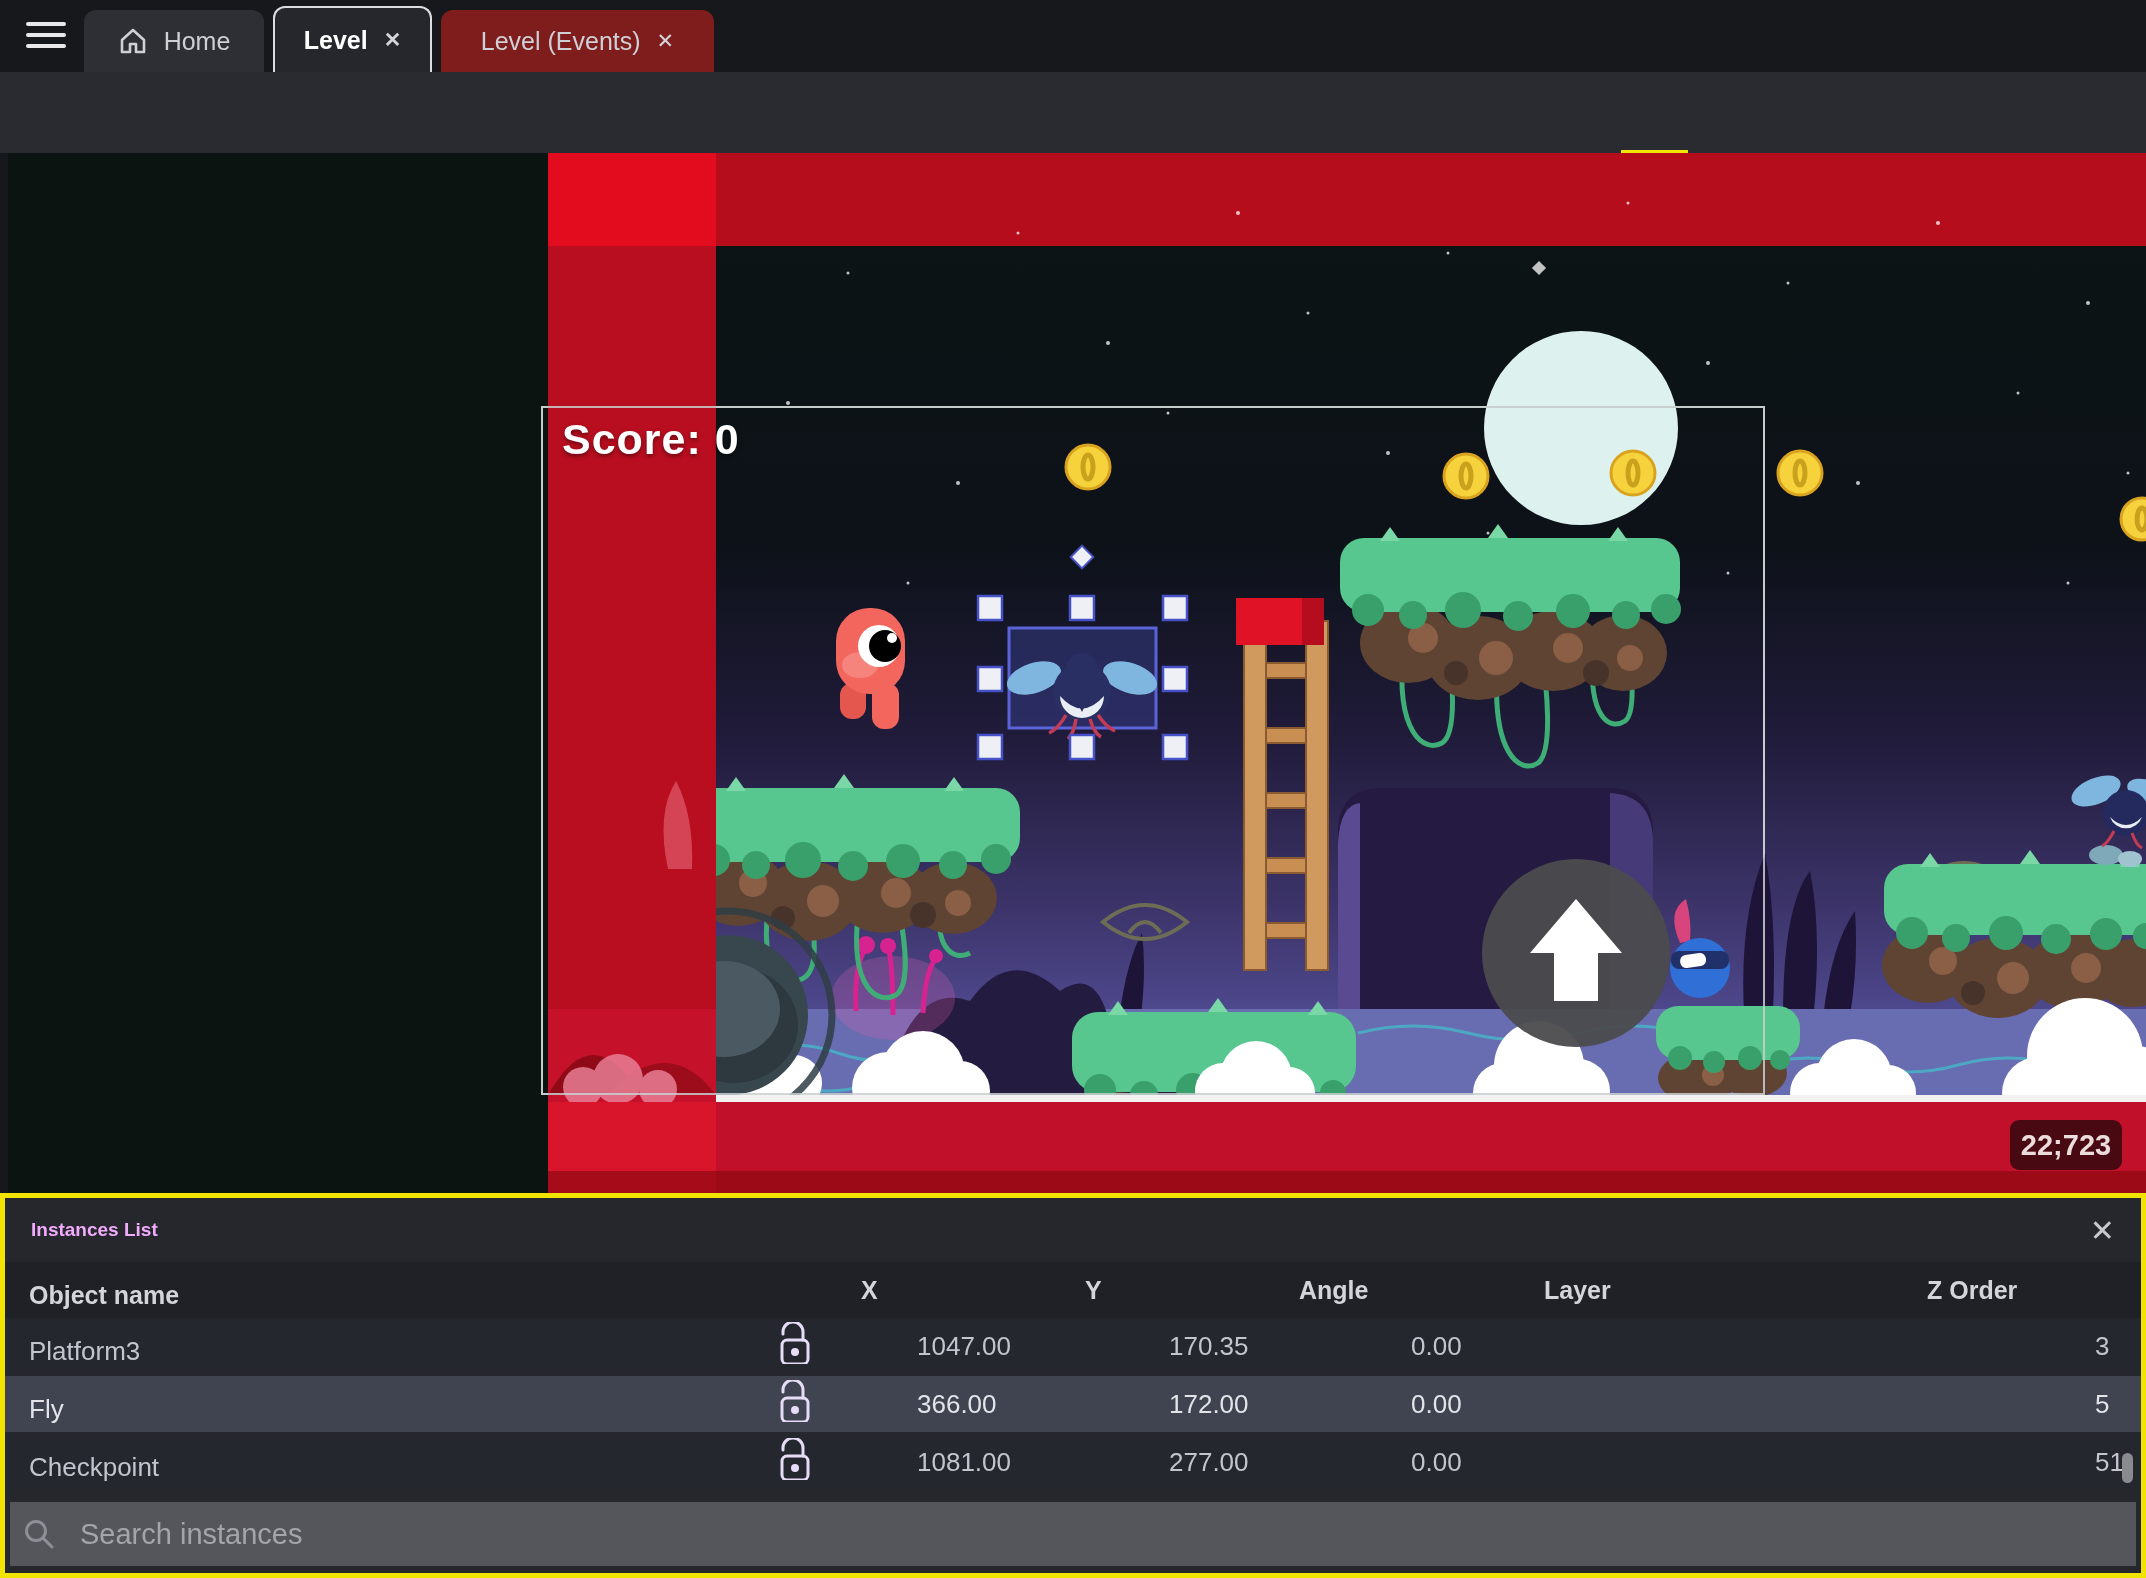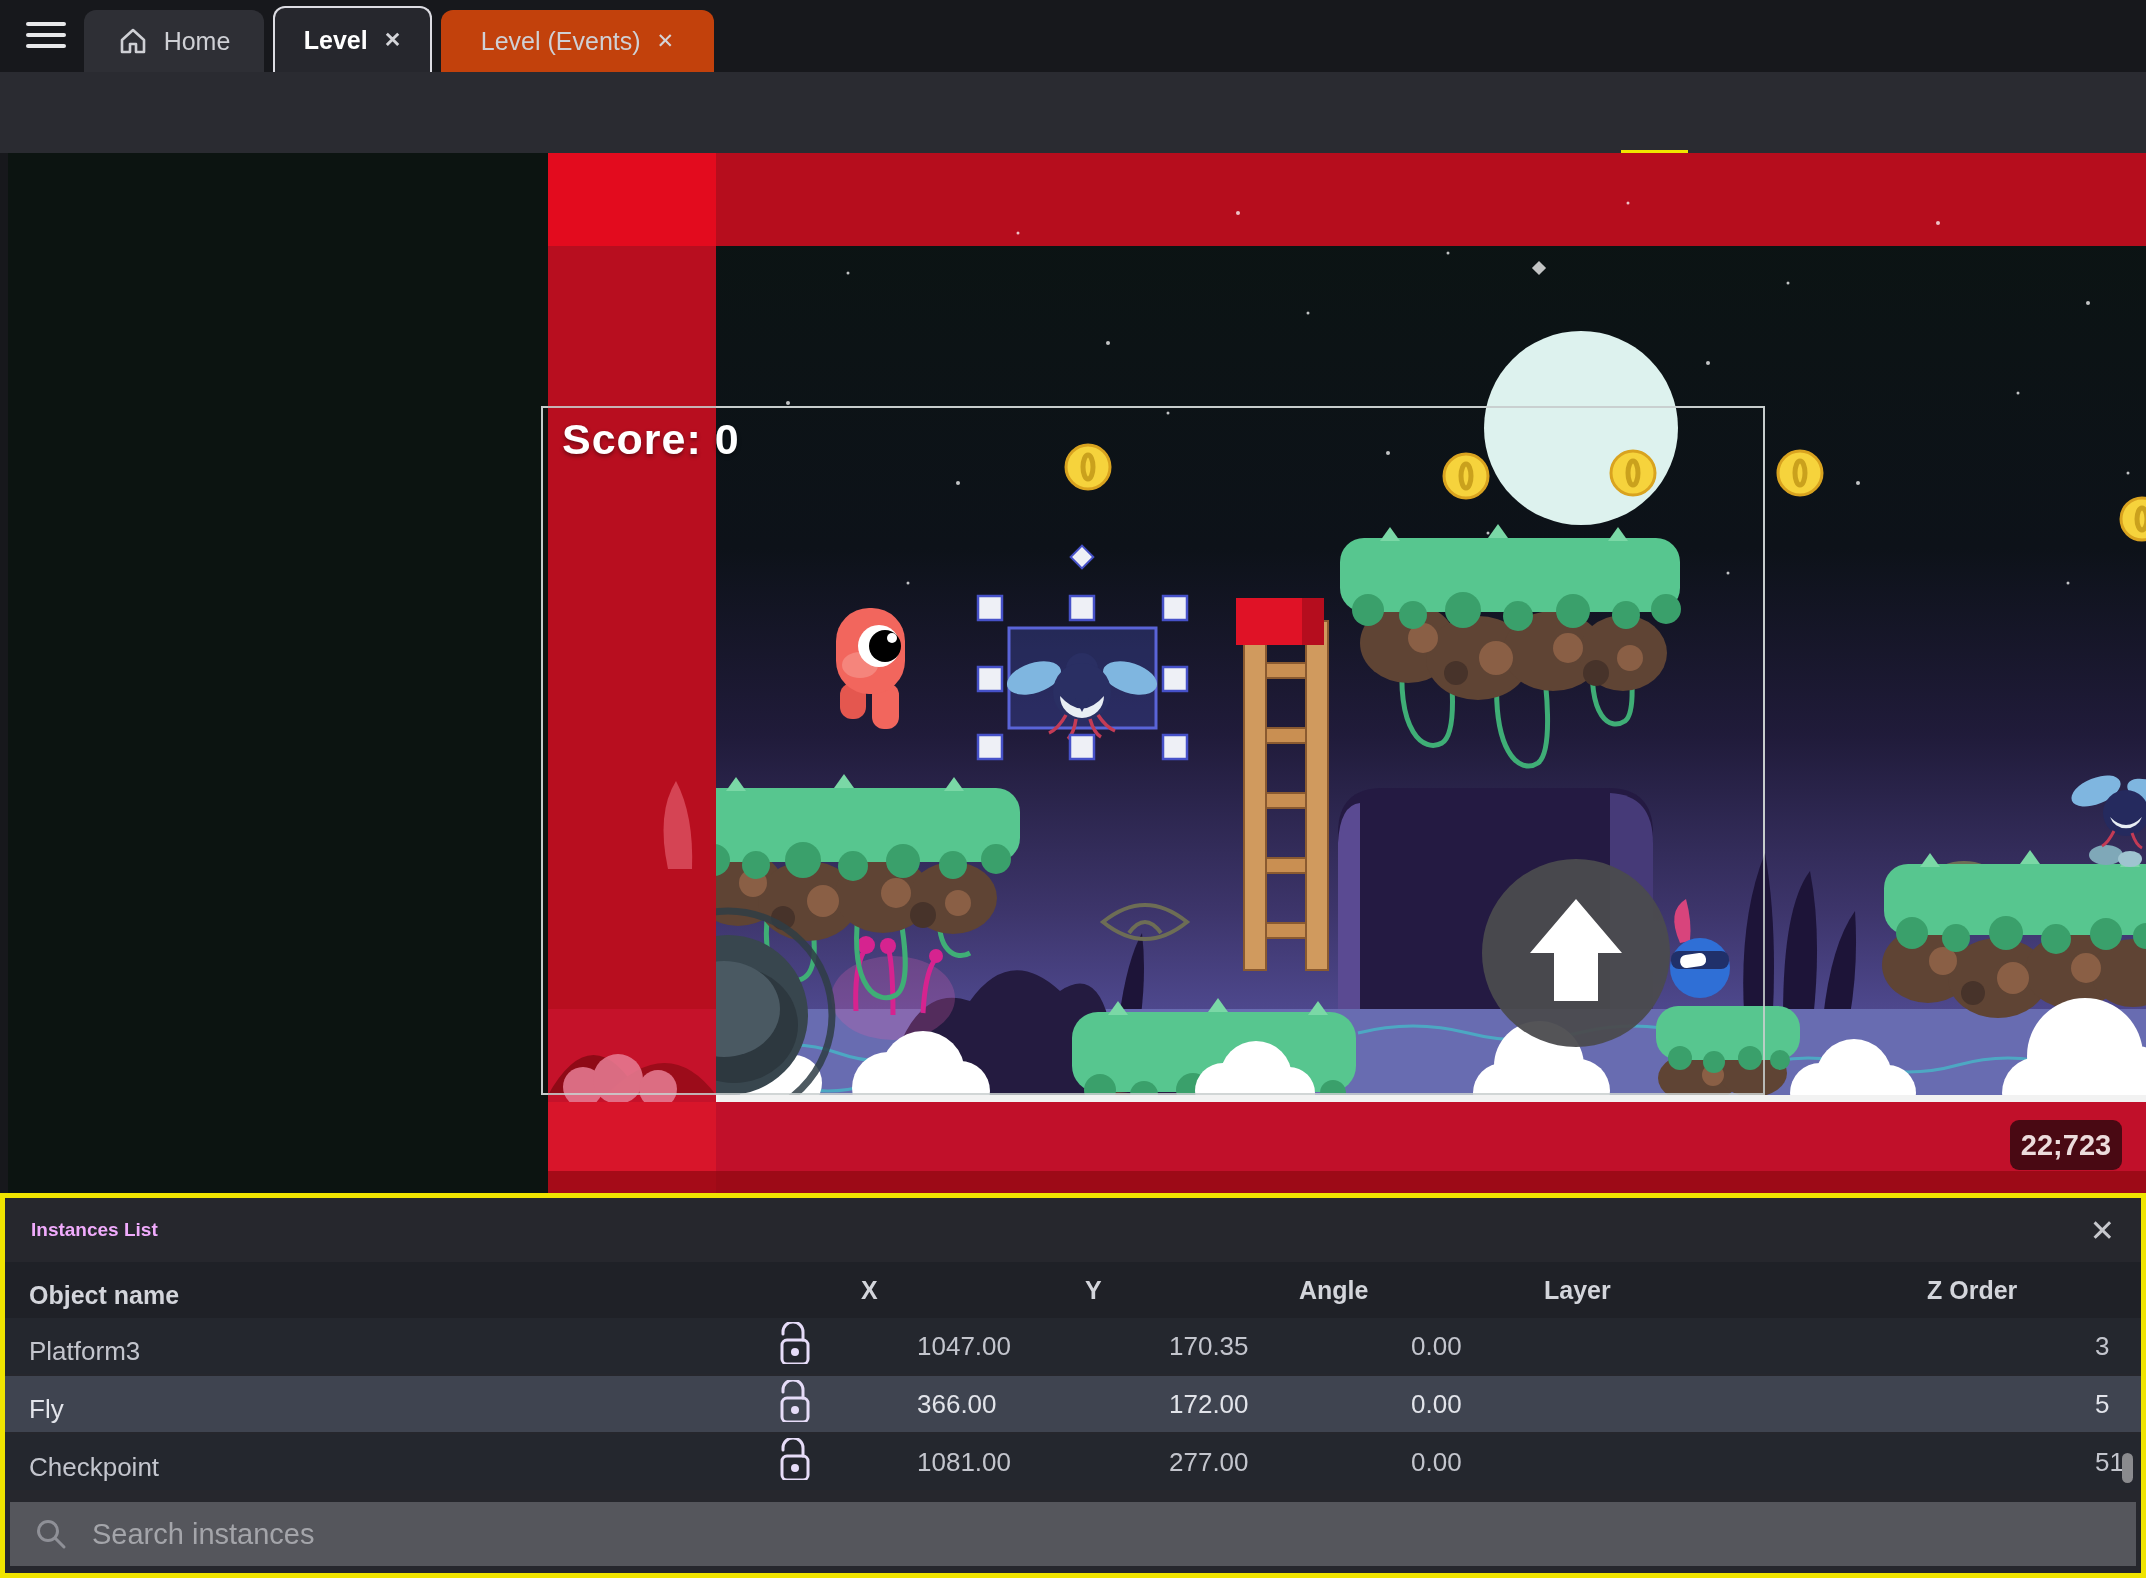--- a/index.html
+++ b/index.html
@@ -8,21 +8,21 @@
 
   
   .tabbar { position:absolute; left:0; top:0; width:2146px; height:72px; background:#17181c; }
   .hamburger { position:absolute; left:26px; top:22px; width:40px; height:28px; cursor:pointer; }
   .hamburger span { display:block; height:4px; background:#e8e8ea; border-radius:2px; margin-bottom:7px; }
   .tab { position:absolute; display:flex; align-items:center; justify-content:center; gap:16px;
          border-radius:12px 12px 0 0; color:#cfd0d5; font-size:25px; cursor:pointer; }
   .tab-home   { left:84px;  top:10px; width:180px; height:62px; background:#2e2f35; }
   .tab-level  { left:273px; top:6px;  width:159px; height:66px; background:#26272d;
                 border:2px solid #dcdce2; border-bottom:none; color:#ffffff; font-weight:bold; }
-  .tab-events { left:441px; top:10px; width:273px; height:62px; background:#c2410c; }
+  .tab-events { left:441px; top:10px; width:273px; height:62px; background:#7f1d1d; }
   .tab .x { font-size:21px; color:#d4d5d9; }
 
   
   .toolbar { position:absolute; left:0; top:72px; width:2146px; height:81px; background:#2a2b31; }
   .tbicon { position:absolute; top:96px; width:36px; height:36px; cursor:pointer; }
   .tb-divider { position:absolute; top:88px; width:1px; height:52px; background:#46474d; }
   .btn-preview { position:absolute; left:847px; top:84px; width:253px; height:59px;
                  border:2px solid #97989c; border-radius:10px; display:flex; align-items:stretch;
                  color:#ededf0; }
   .btn-preview .main { flex:1; display:flex; align-items:center; justify-content:center; gap:14px;
@@ -56,21 +56,21 @@
   .p-close { color:#c7c8cd; font-size:30px; cursor:pointer; }
   .p-grid { display:grid; grid-template-columns:716px 92px 228px 210px 245px 383px 1fr; align-items:center; }
   .p-grid > div { padding-left:48px; }
   .p-grid > .c-name { padding-left:24px;margin-top:10px; }
   .p-grid > .c-lock { padding-left:0; text-align:center; }
   .p-grid > .c-y { padding-left:44px; }
   .p-header { height:56px; background:#1f2127; color:#d3d5db; font-size:25px; font-weight:bold; }
   .p-row { height:58px; background:#24272e; color:#c3c5cd; font-size:26px; border-bottom:2px solid #26272d; cursor:pointer;gap:28px; }
   .p-row.selected { background:#3f4450; color:#e2e4ea; }
   .p-search { position:absolute; left:5px; right:5px; bottom:7px; height:64px; background:#55565c;
-              display:flex; align-items:center; padding-left:24px; gap:24px; }
+              display:flex; align-items:center; padding-left:12px; gap:24px; }
   .p-search input { flex:1; background:transparent; border:none; outline:none; color:#e8e8ea; font-size:29px;
               font-family:"Liberation Sans", sans-serif; }
   .p-search input::placeholder { color:#a4a5aa; }
   .p-scrollthumb { position:absolute; right:8px; top:255px; width:11px; height:30px; background:#8a8b8e;
               border-radius:6px; cursor:pointer; }
 </style>
 </head>
 <body>
 
 <header class="tabbar">

